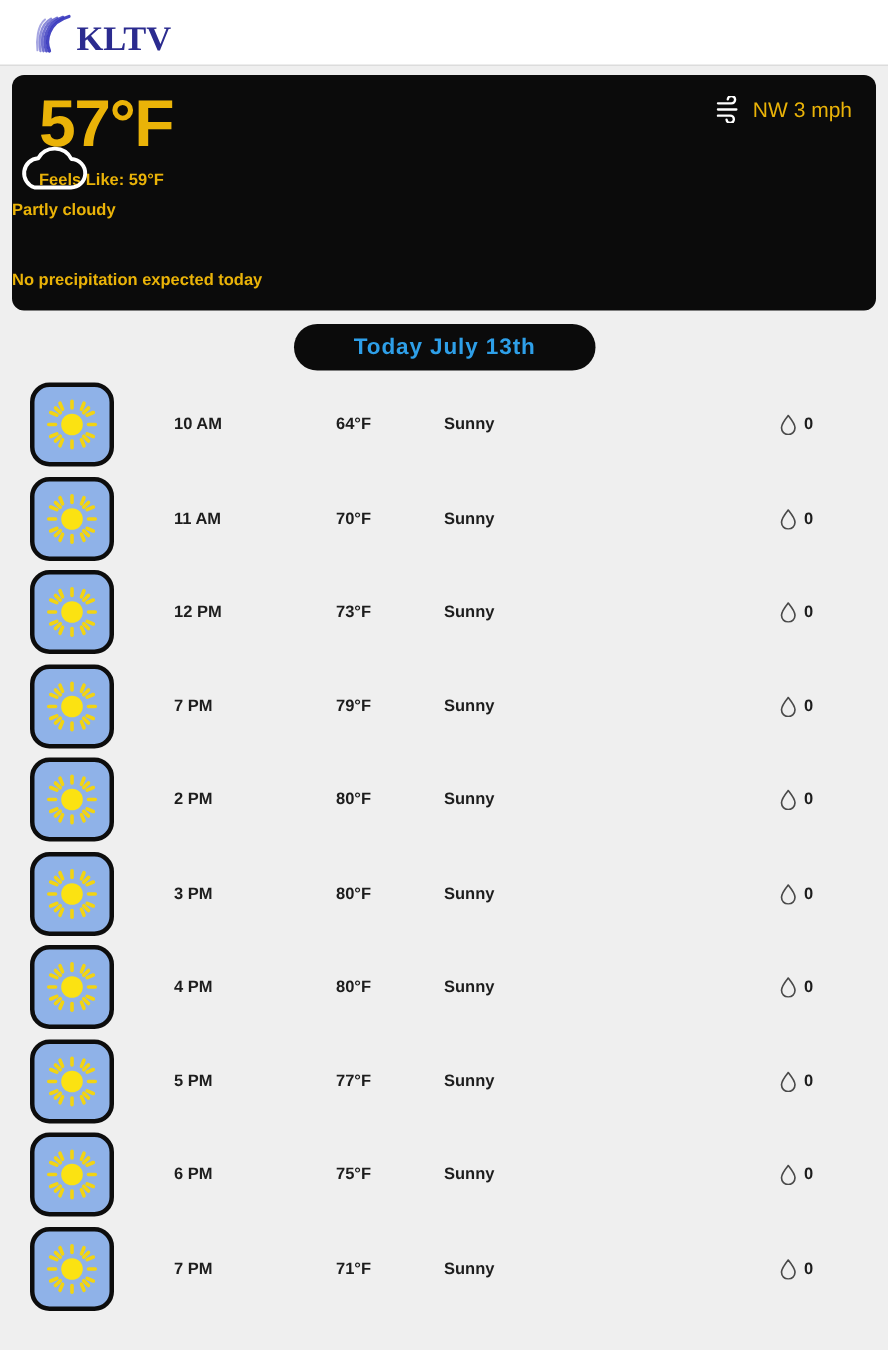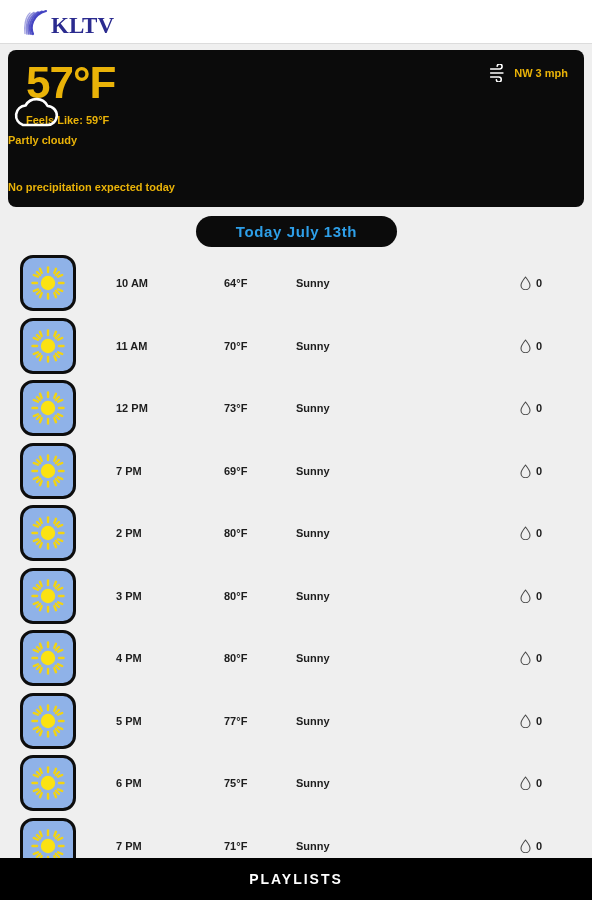--- a/index.html
+++ b/index.html
@@ -71,21 +71,21 @@
   }
   .hero-wind {
     position: absolute;
     right: 16px;
     top: 14px;
     display: flex;
     align-items: center;
     gap: 6px;
   }
   .wind-icon { width: 20px; height: 18px; display:block; }
-  .wind-label { font-size: 11px; font-weight: 700; }
+  .wind-label { font-size: 14px; font-weight: 400; }
 
   .hero-cond {
     position: absolute;
     left: 0;
     right: 0;
     top: 42px;
     display: flex;
     flex-direction: column;
     align-items: flex-start;
     gap: 4px;
@@ -402,21 +402,21 @@
     <line x1="2.8" y1="9" x2="6.9" y2="10.7"></line>
     <line x1="27.1" y1="23.3" x2="31.2" y2="25"></line>
     <line x1="9" y1="31.2" x2="10.7" y2="27.1"></line>
     <line x1="23.3" y1="6.9" x2="25" y2="2.8"></line>
   </g>
   <circle cx="17" cy="17" r="7.2" fill="#fbe212"></circle>
 </svg>
         </span>
       </div>
       <div class="hour-time">7 PM</div>
-      <div class="hour-temp">69°F</div>
+      <div class="hour-temp">79°F</div>
       <div class="hour-cond">Sunny</div>
       <div class="hour-precip">
         <span>
           <svg class="drop-icon" viewBox="0 0 11 14">
   <path d="M5.5 1 C5.5 1 1 6.6 1 9.2 A4.5 4.5 0 0 0 10 9.2 C10 6.6 5.5 1 5.5 1 Z" fill="none" stroke="#4a4a4a" stroke-width="1.1" stroke-linejoin="round"></path>
 </svg>
         </span>
         <span class="precip-val">0</span>
       </div>
     </div>
@@ -644,14 +644,13 @@
           <svg class="drop-icon" viewBox="0 0 11 14">
   <path d="M5.5 1 C5.5 1 1 6.6 1 9.2 A4.5 4.5 0 0 0 10 9.2 C10 6.6 5.5 1 5.5 1 Z" fill="none" stroke="#4a4a4a" stroke-width="1.1" stroke-linejoin="round"></path>
 </svg>
         </span>
         <span class="precip-val">0</span>
       </div>
     </div>
   </div>
 
 <div class="bottom-nav">
-  <div class="nav-tab inactive">PLAYLISTS</div>
 </div>
 
 </body></html>

